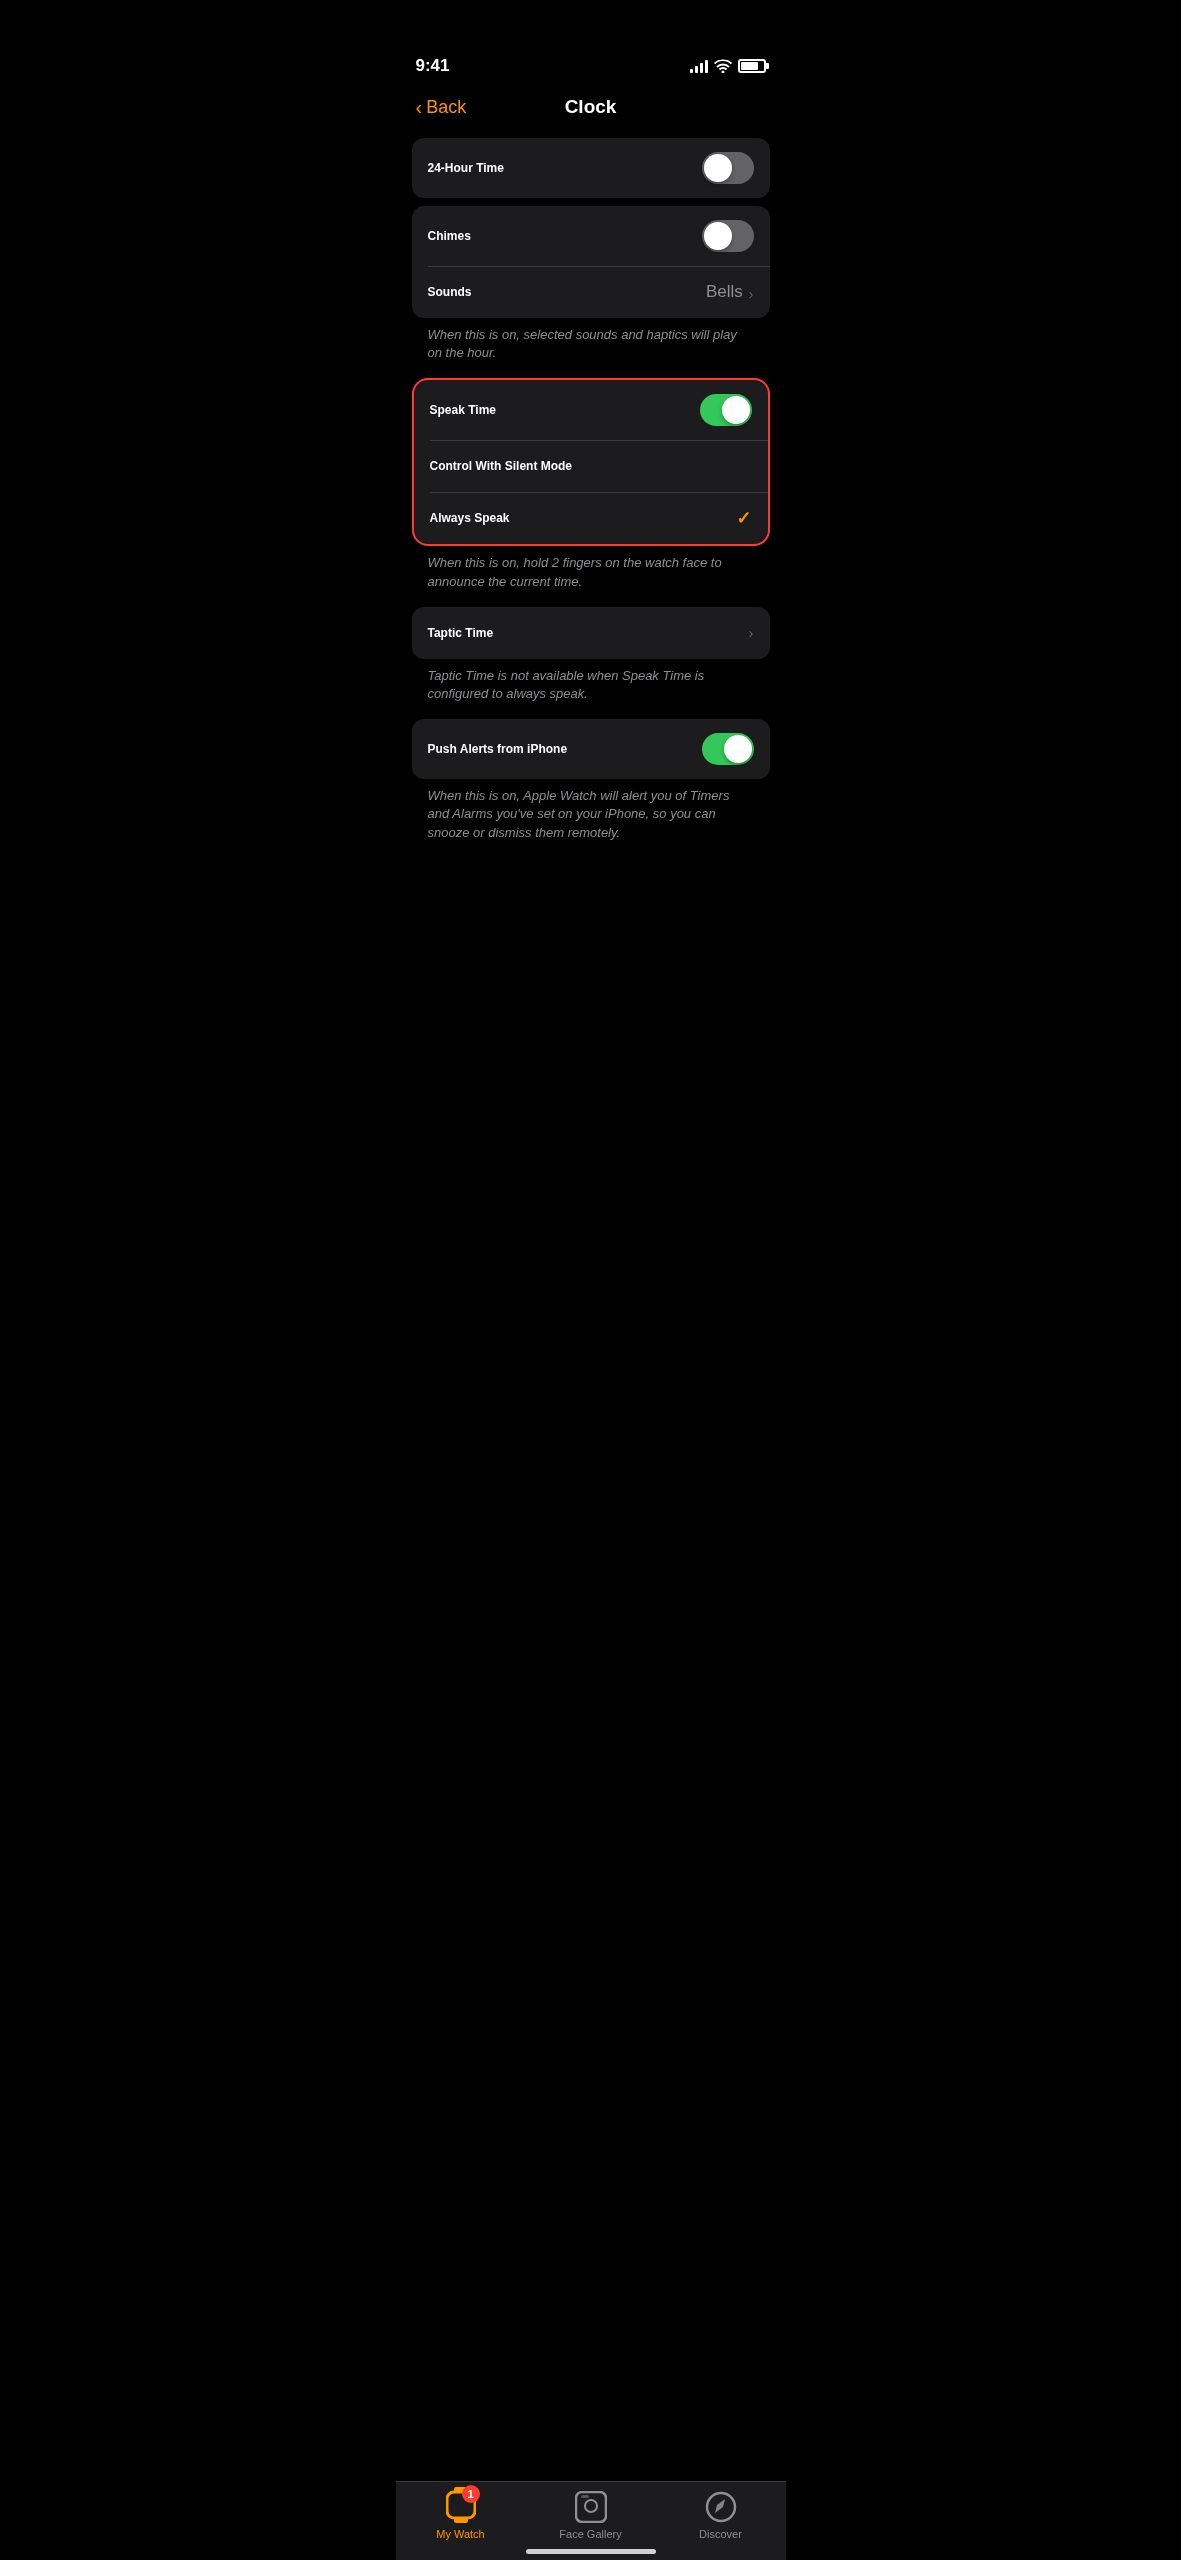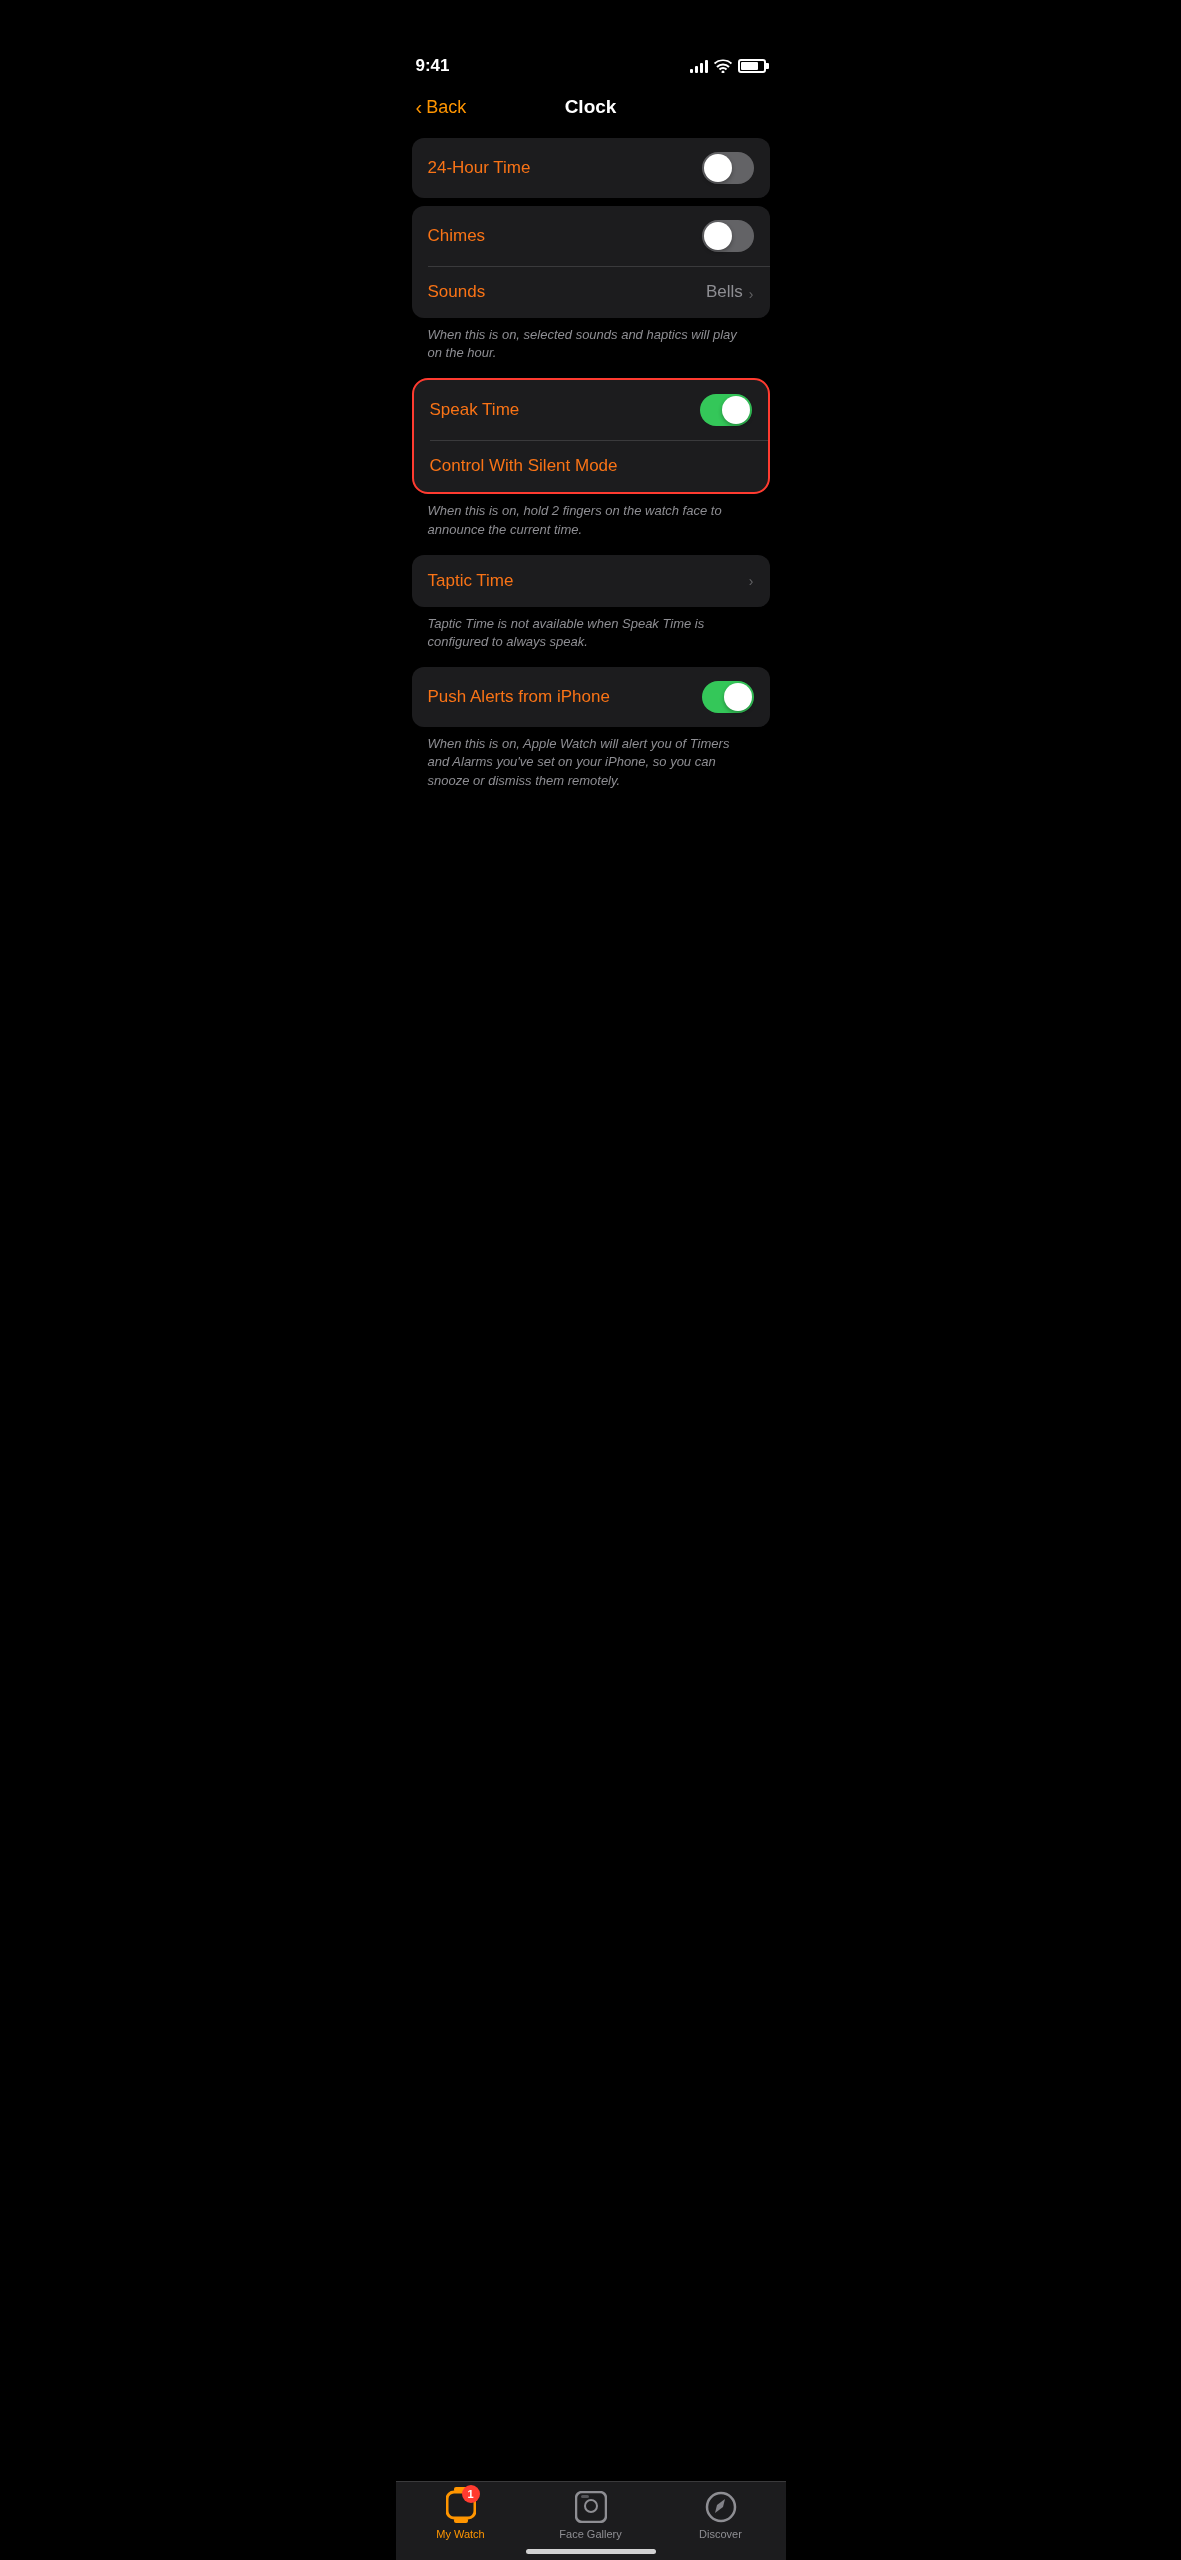--- a/index.html
+++ b/index.html
@@ -146,23 +146,23 @@
       content: '';
       position: absolute;
       bottom: 0;
       left: 16px;
       right: 0;
       height: 0.5px;
       background: #3a3a3c;
     }
 
     .row-label {
-      font-size: 17px;
-      color: #f97316;
-      font-weight: 400;
+      font-size: 12px;
+      color: #ffffff;
+      font-weight: 700;
     }
 
     .row-value {
       display: flex;
       align-items: flex-end;
       gap: 6px;
       color: #8e8e93;
       font-size: 17px;
     }
 
@@ -363,20 +363,24 @@
     <div class="settings-card highlighted">
       <div class="settings-row">
         <span class="row-label">Speak Time</span>
         <div class="toggle on">
           <div class="toggle-thumb"></div>
         </div>
       </div>
       <div class="settings-row">
         <span class="row-label">Control With Silent Mode</span>
       </div>
+      <div class="settings-row">
+        <span class="row-label">Always Speak</span>
+        <span class="checkmark">✓</span>
+      </div>
     </div>
     <div class="footer-text">When this is on, hold 2 fingers on the watch face to announce the current time.</div>
   </div>
 
   <div class="settings-group">
     <div class="settings-card">
       <div class="settings-row">
         <span class="row-label">Taptic Time</span>
         <div class="row-value">
           <span class="chevron-right">›</span>

